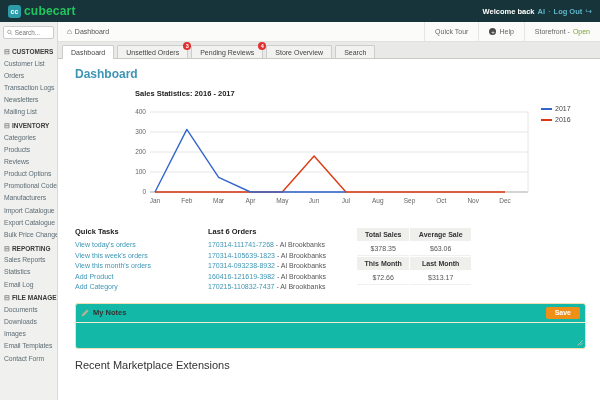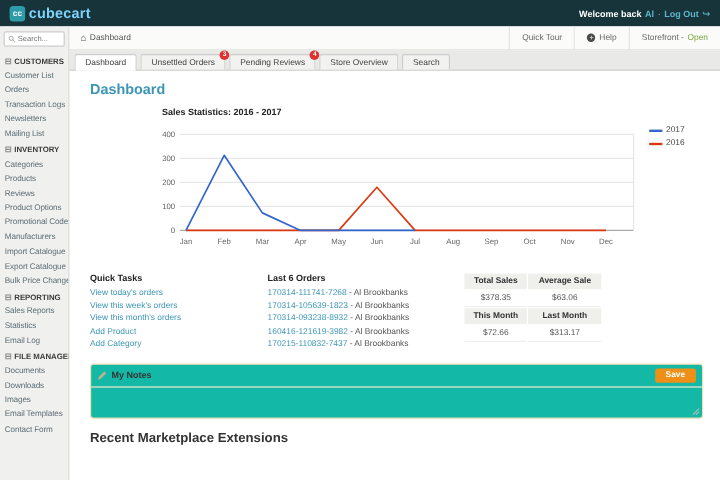--- a/index.html
+++ b/index.html
@@ -5,21 +5,21 @@
   * { box-sizing: border-box; margin: 0; padding: 0; }
   html,body { width:600px; height:400px; overflow:hidden; }
   body { font-family:"Liberation Sans", sans-serif; background:#fff; }
 
   
   .topbar { height:22px; background:#16343a; display:flex; align-items:center;
             justify-content:space-between; padding:0 8px; }
   .logo { display:flex; align-items:center; gap:3px; cursor:pointer; }
   .logo-badge { width:13px; height:13px; background:#2d9ba8; border-radius:3px; color:#fff;
                 font-size:7px; font-weight:bold; display:flex; align-items:center; justify-content:center; }
-  .logo-text { color:#7dd3fc; font-size:12px; font-weight:bold; letter-spacing:.2px; }
+  .logo-text { color:#22c55e; font-size:12px; font-weight:bold; letter-spacing:.2px; }
   .welcome { font-size:7.5px; color:#fff; display:flex; gap:3px; align-items:flex-start; }
   .welcome .wb { font-weight:bold; }
   .tb-link { color:#5fb6cc; cursor:pointer;font-weight:bold; }
   .tb-sep { color:#9ab4ba; }
   .logout-icon { color:#5fb6cc; font-size:8px; cursor:pointer; }
 
   
   .shell { display:flex; height:378px; }
 
   
@@ -63,21 +63,21 @@
   .page-title { color:#3d95b5; font-size:12px; font-weight:bold; margin:4px 0 8px 0; }
 
   
   .chart-wrap { position:relative; margin-left:58px; width:480px; height:126px; }
   .chart-title { font-size:7.5px; font-weight:bold; color:#222; margin:0 0 2px 2px; }
   .legend { position:absolute; left:408px; top:16px; display:flex; flex-direction:column; gap:4px; }
   .legend-row { display:flex; align-items:center; gap:3px; font-size:7px; color:#444; }
   .legend-line { width:11px; height:2px; }
 
   
-  .cols { display:flex; gap:21px; margin-top:12px; }
+  .cols { display:flex; gap:6px; margin-top:12px; }
   .col-quick { width:127px; } .col-orders { width:142px; } .col-stats { width:116px; } .col-news { flex:1; }
   .col-title { font-size:7.5px; font-weight:bold; color:#222; margin-bottom:4px; }
   .task-link { font-size:7px; color:#3d95b5; line-height:1.5; cursor:pointer; display:block; }
   .order-row { font-size:7px; line-height:1.5; white-space:nowrap; }
   .order-num { color:#3d95b5; cursor:pointer; }
   .order-cust { color:#555; }
   .news-link { font-size:7px; color:#3d95b5; line-height:1.5; cursor:pointer; display:block; }
 
   .stats-table { width:100%; border-collapse:separate; border-spacing:1px; text-align:center; }
   .stats-table th { background:#efefec; font-size:7px; color:#333; font-weight:bold; padding:3px 2px; }
@@ -89,21 +89,21 @@
   .notes-title { font-size:7.5px; font-weight:bold; color:#333; }
   .save-btn { margin-left:auto; background:#ee8f17; color:#fff; font-size:7px; font-weight:bold;
               border:none; border-radius:2px; padding:2.5px 9px; cursor:pointer;
               font-family:"Liberation Sans",sans-serif; }
   .notes-body { height:25px; position:relative; }
   .notes-body textarea { width:100%; height:100%; background:transparent; border:none; outline:none;
                          resize:none; font-family:"Liberation Sans",sans-serif; font-size:7px; padding:3px 5px; }
   .resize-handle { position:absolute; right:2px; bottom:2px; }
 
   
-  .marketplace-title { font-size:11px; font-weight:bold; color:#333; margin:10px 0 5px 0; }
+  .marketplace-title { font-size:11px; font-weight:normal; color:#333; margin:10px 0 5px 0; }
 
   svg text { font-family:"Liberation Sans",sans-serif; }
 </style>
 </head>
 <body>
 
 <div class="topbar">
   <div class="logo">
     <span class="logo-badge">cc</span>
     <span class="logo-text">cubecart</span>

